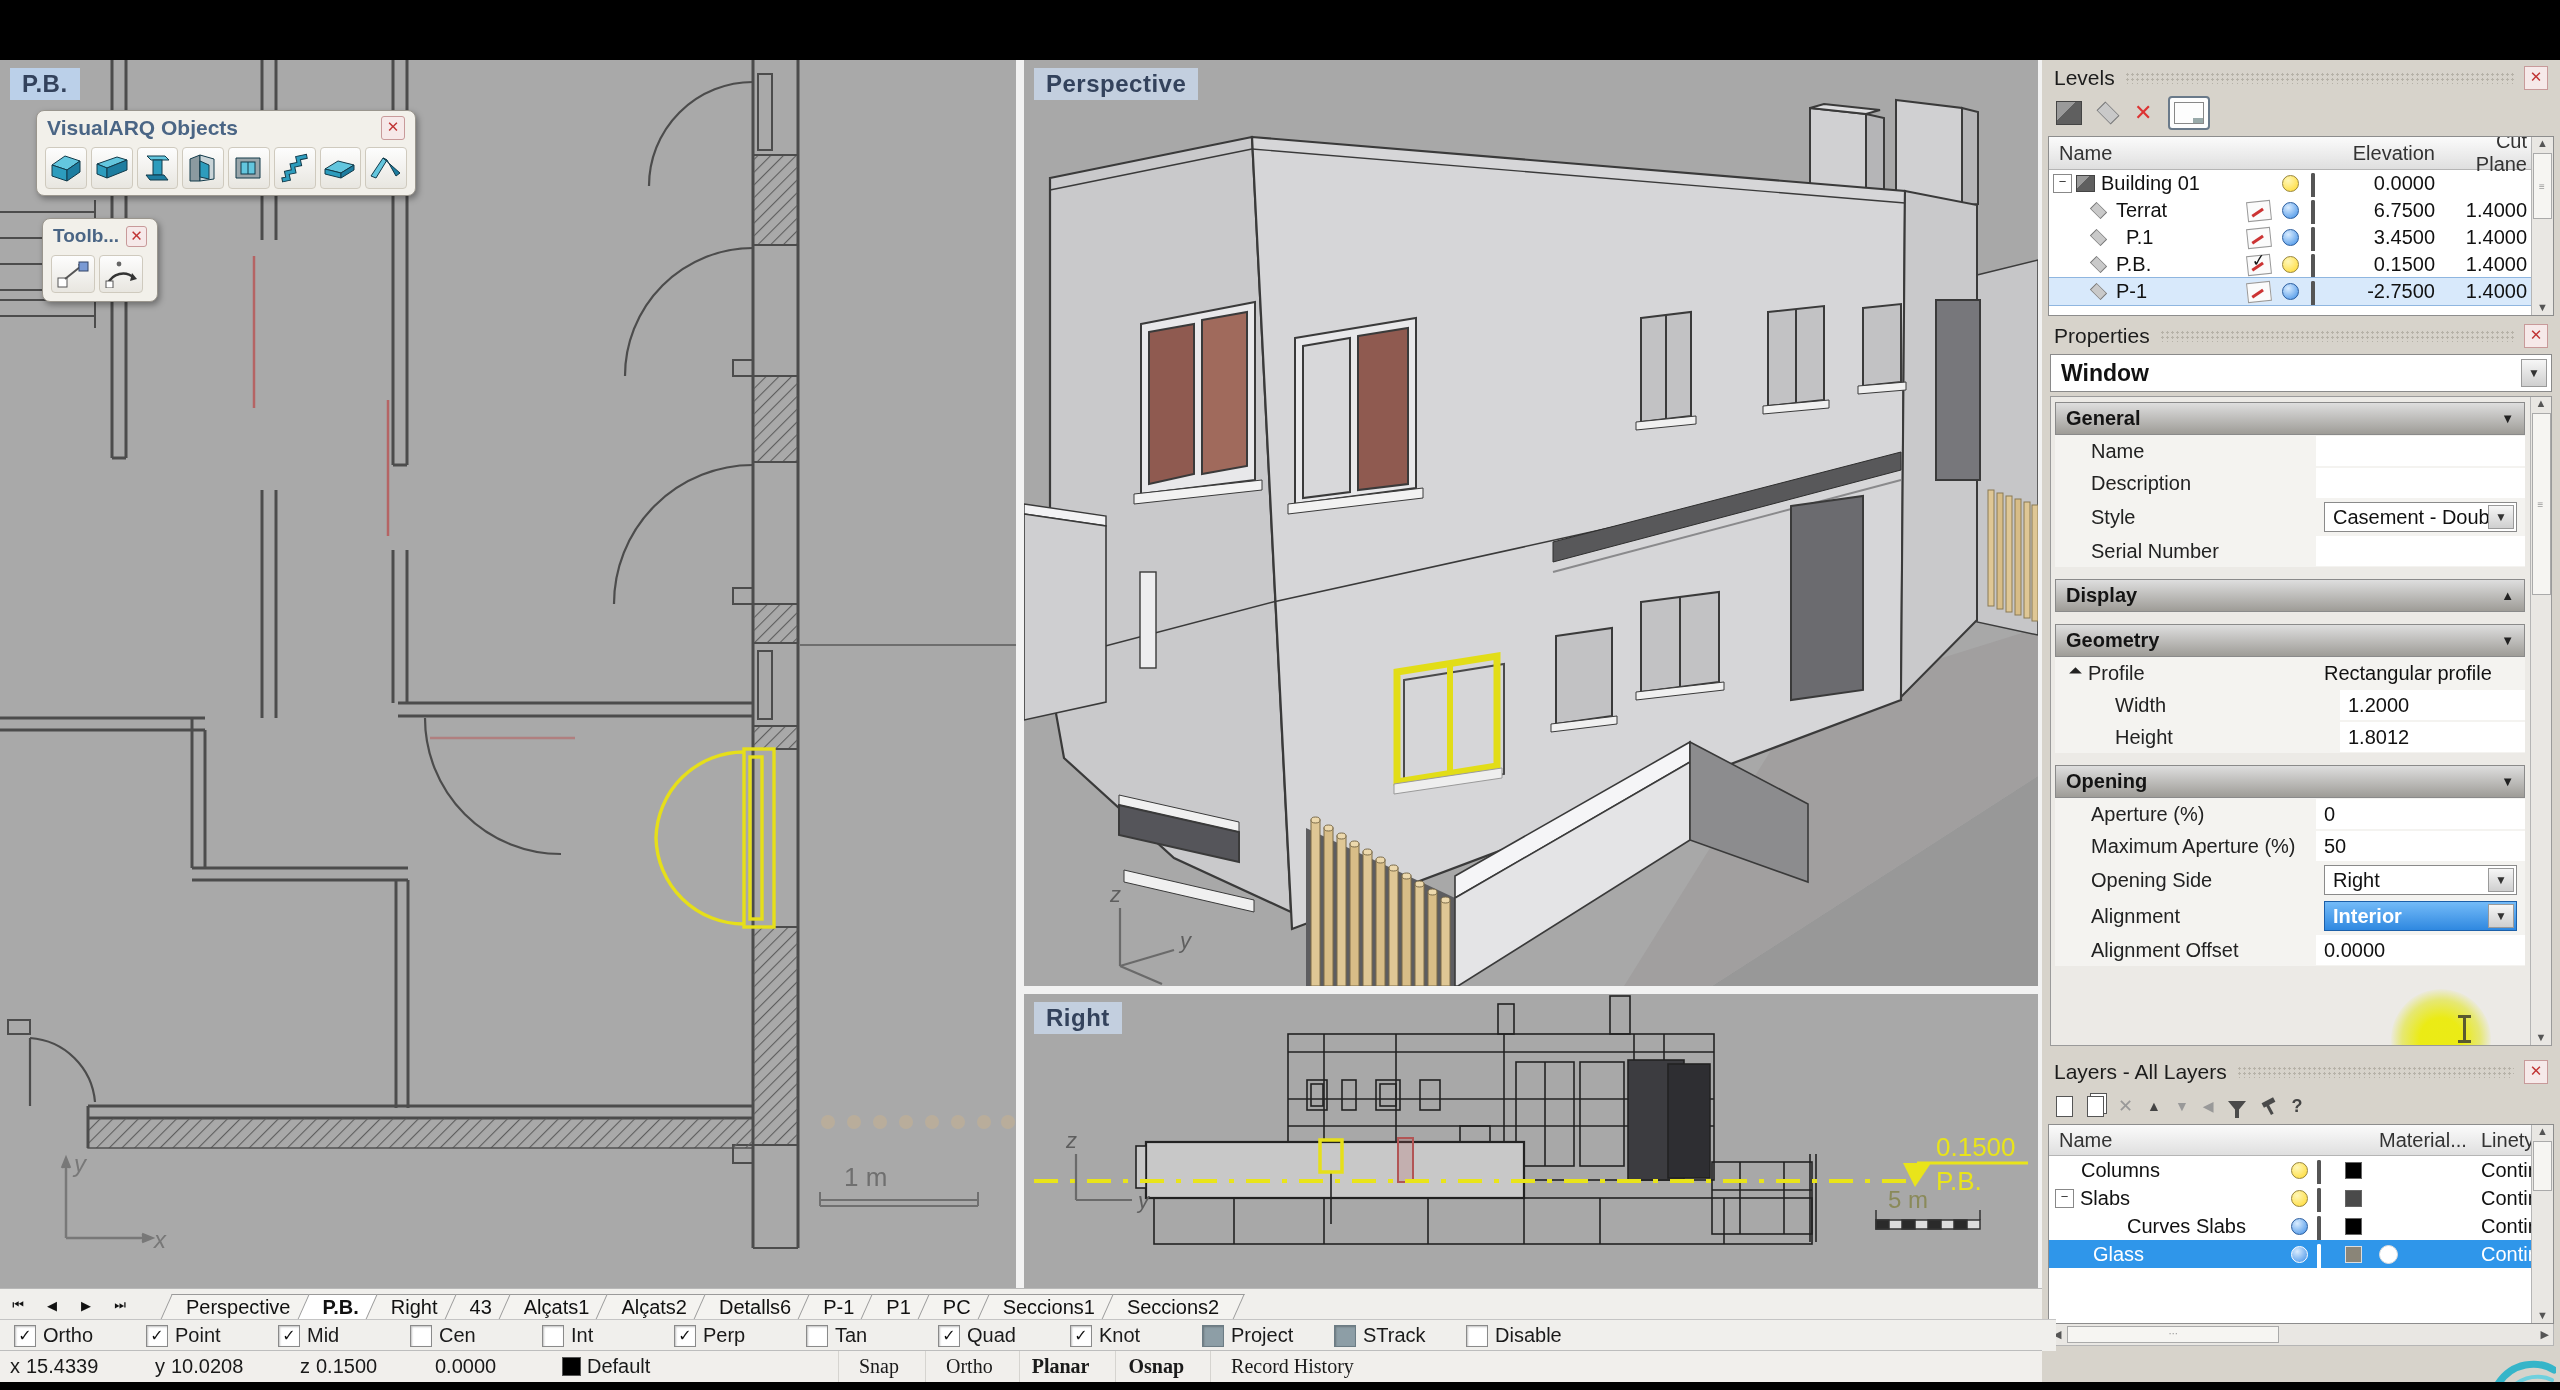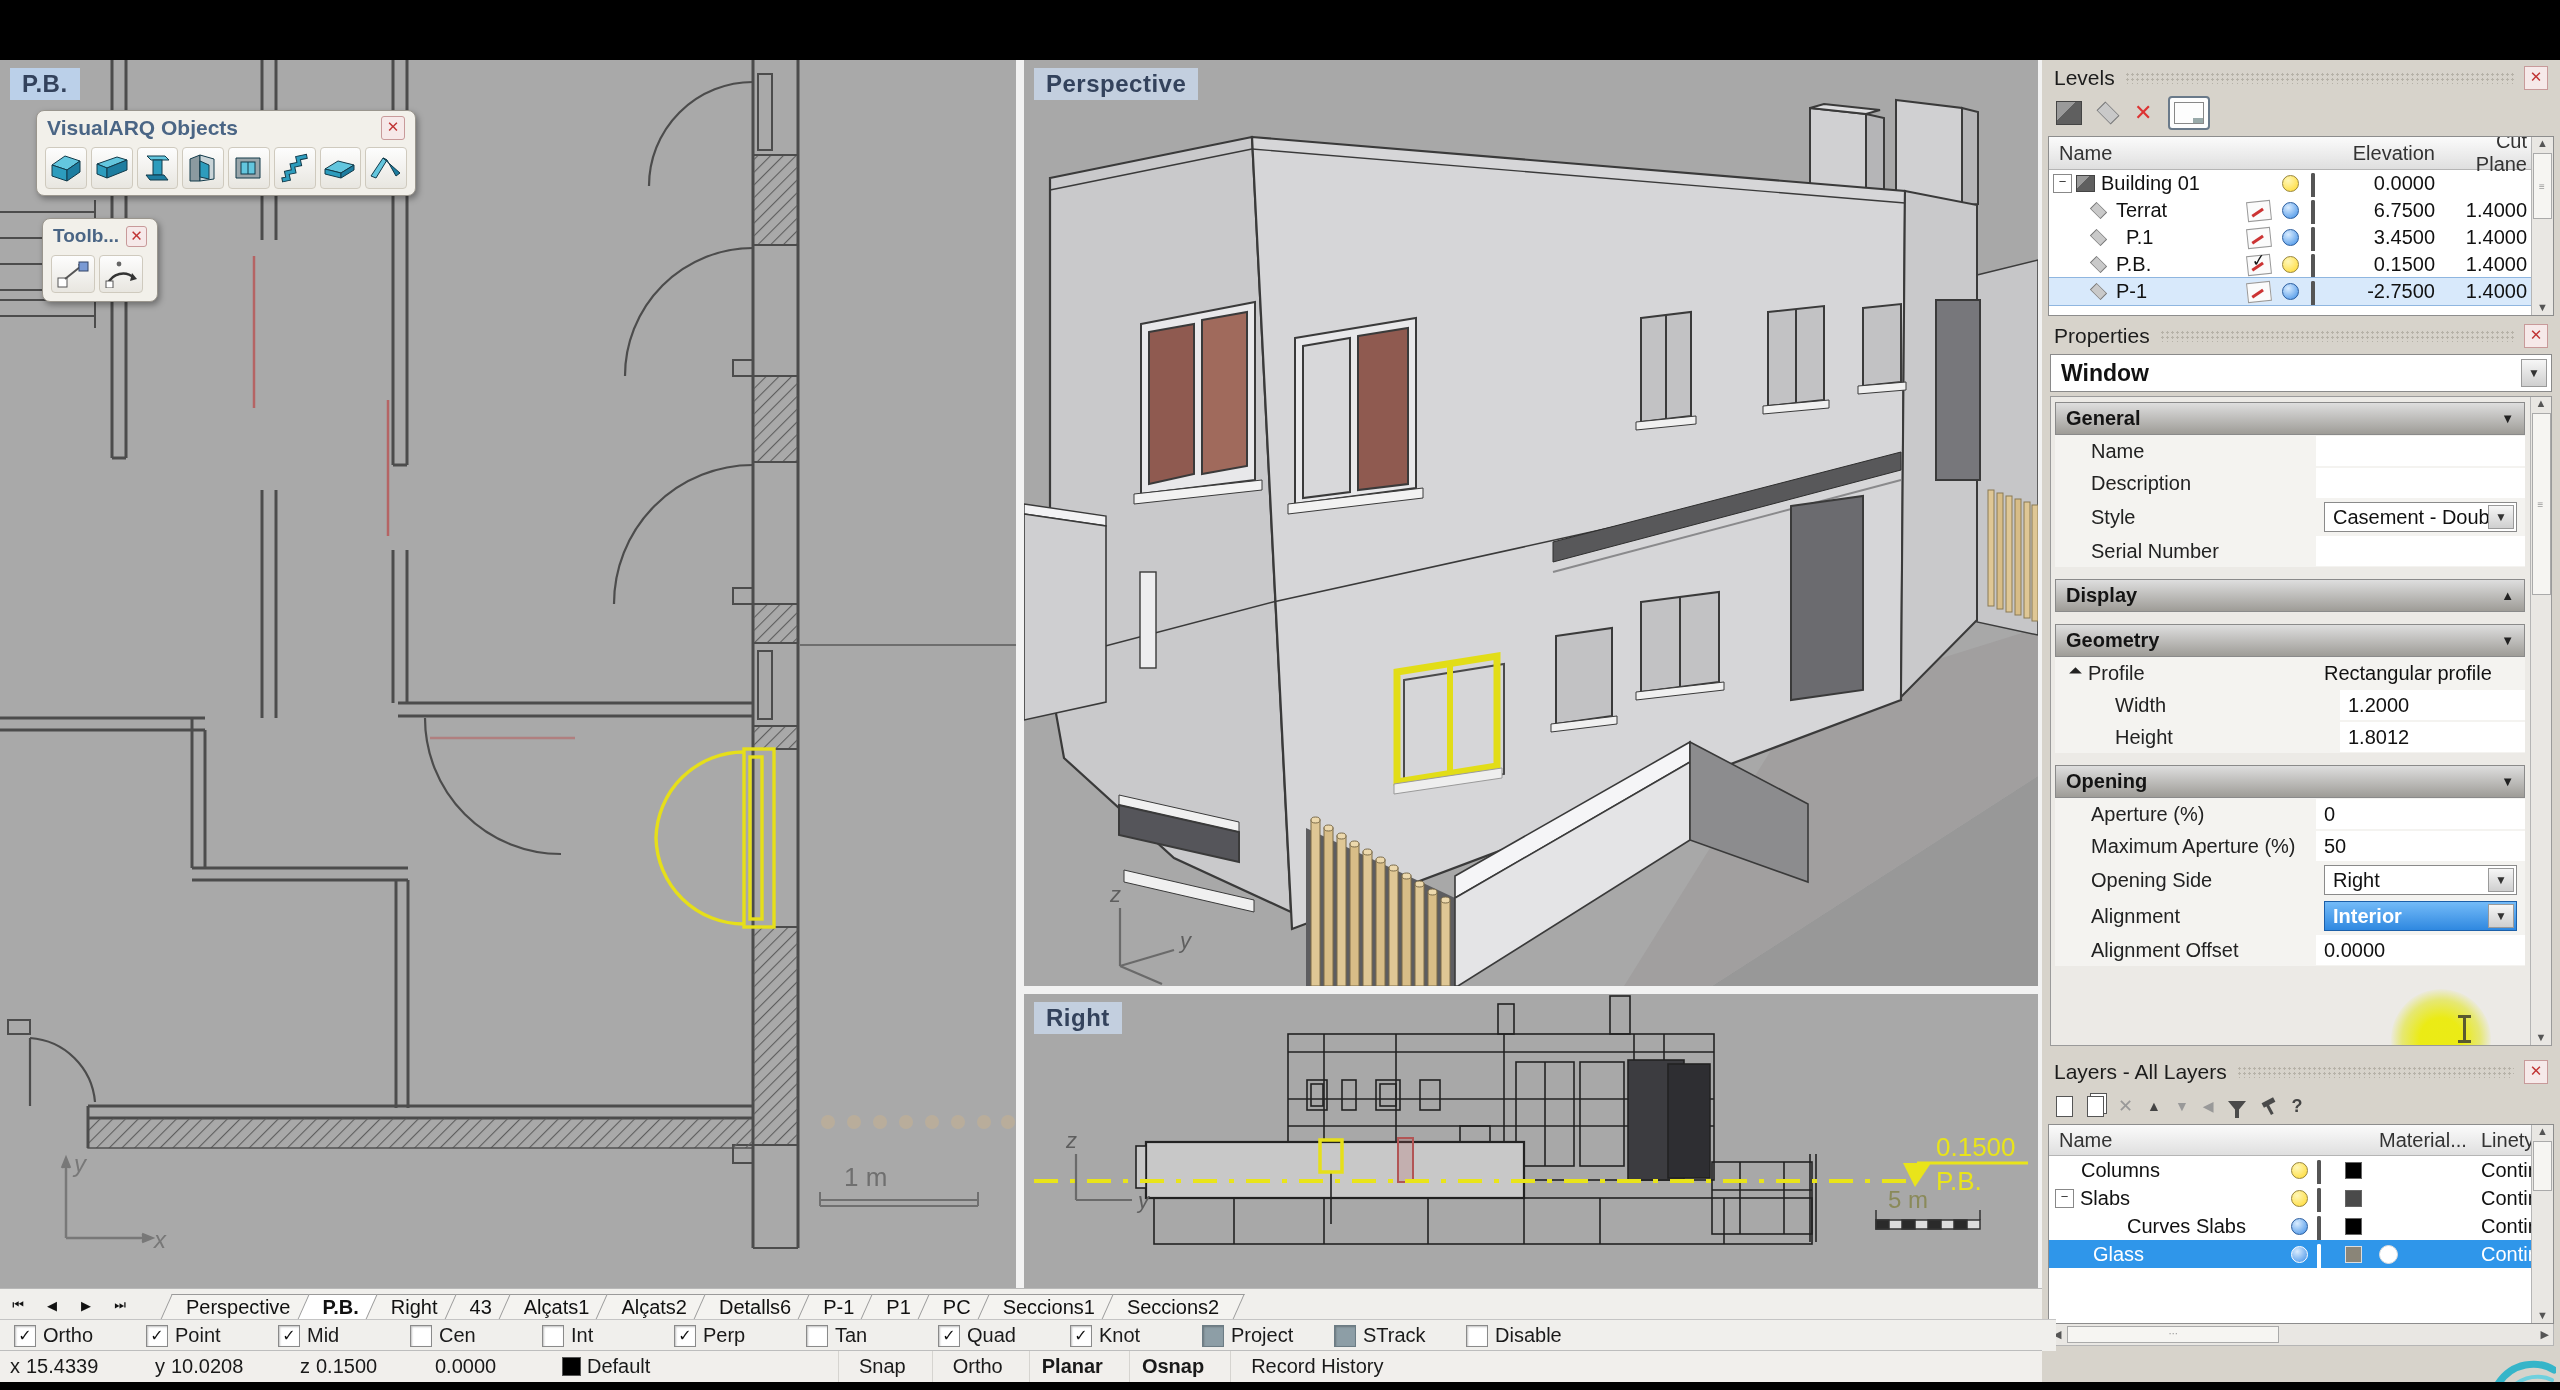--- a/index.html
+++ b/index.html
@@ -923,21 +923,21 @@
         <span>z</span>
         <span>0.1500</span>
       </span>
     <span class="seg" style="left:435px;">
         <span>0.0000</span>
       </span>
     <span class="seg" style="left:562px;">
       <span class="layerchip" style="background:#000;"></span>
       <span>Default</span>
     </span>
-    <span class="seg" style="left:838px;">
+    <span class="seg" style="left:838px;font-family:Liberation Serif, serif;">
       <span class="sb-toggle">
           <span>Snap</span>
         </span>
       <span class="sb-toggle">
           <span>Ortho</span>
         </span>
       <span class="sb-toggle" data-bold="true">
           <span>Planar</span>
         </span>
       <span class="sb-toggle" data-bold="true">

